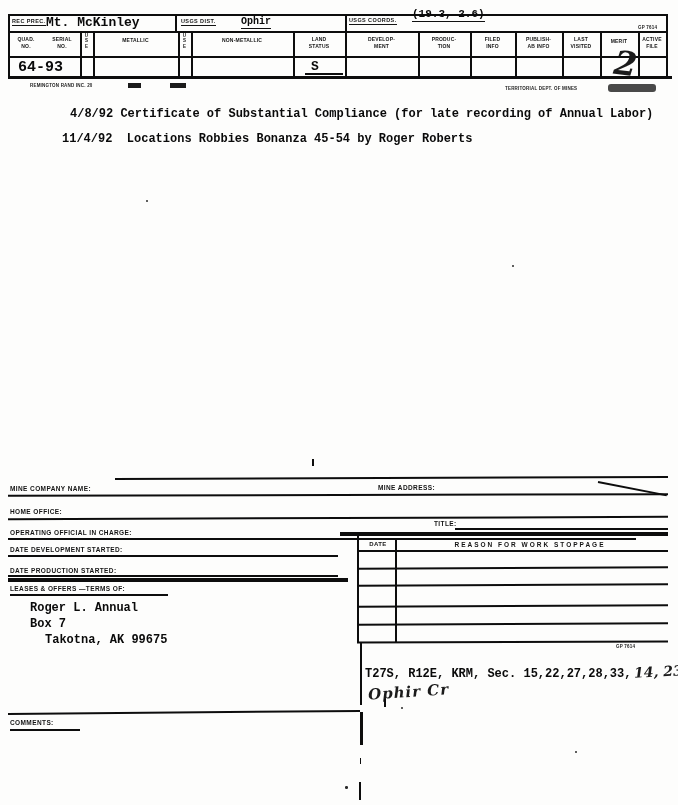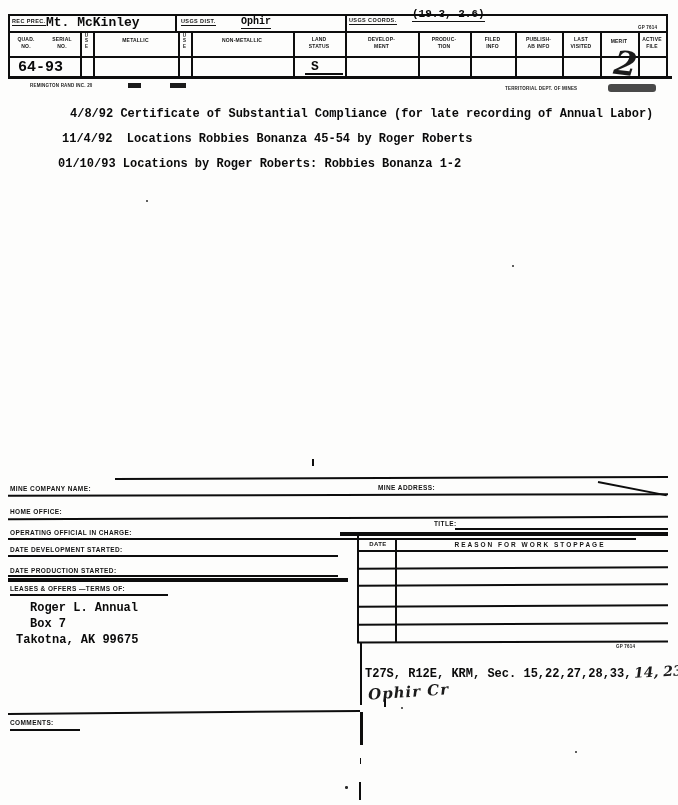--- a/index.html
+++ b/index.html
@@ -91,21 +91,20 @@
   <span class="hand" style="left:614px;top:44px;font-size:33px;transform:rotate(7deg);">2</span>
 
   <span class="tiny" style="left:30px;top:83px;">REMINGTON RAND INC. 20</span>
   <div class="smudge" style="left:128px;top:83px;width:13px;height:5px;"></div>
   <div class="smudge" style="left:170px;top:83px;width:16px;height:5px;"></div>
   <span class="tiny" style="left:505px;top:86px;">TERRITORIAL DEPT. OF MINES</span>
   <div class="smudge" style="left:608px;top:84px;width:48px;height:8px;opacity:.8;border-radius:3px;"></div>
 
   <span class="mono" style="left:70px;top:107px;font-family:Liberation Mono, monospace;">4/8/92 Certificate of Substantial Compliance (for late recording of Annual Labor)</span>
   <span class="mono" style="left:62px;top:132px;">11/4/92  Locations Robbies Bonanza 45-54 by Roger Roberts</span>
-  <span class="mono" style="left:58px;top:157px;">01/10/93 Locations by Roger Roberts: Robbies Bonanza 1-2</span>
 
   <div class="dot" style="left:146px;top:200px;width:2px;height:2px;"></div>
   <div class="dot" style="left:512px;top:265px;width:2px;height:2px;"></div>
   <div class="line" style="left:312px;top:459px;width:1.5px;height:7px;"></div>
 
   <div class="line" style="left:115px;top:477px;width:553px;height:2px;transform:rotate(-.2deg);"></div>
   <div class="line" style="left:598px;top:481px;width:70px;height:2px;transform:rotate(11deg);transform-origin:left;"></div>
 
   <span class="lbl" style="left:10px;top:485px;">MINE COMPANY NAME:</span>
   <span class="lbl" style="left:378px;top:484px;">MINE ADDRESS:</span>
@@ -137,21 +136,21 @@
 
   <span class="lbl" style="left:10px;top:567px;">DATE PRODUCTION STARTED:</span>
   <div class="line" style="left:8px;top:575px;width:330px;height:1.5px;"></div>
   <div class="line" style="left:8px;top:578px;width:340px;height:3.5px;"></div>
 
   <span class="lbl" style="left:10px;top:585px;">LEASES &amp; OFFERS —TERMS OF:</span>
   <div class="line" style="left:10px;top:594px;width:158px;height:1.5px;"></div>
 
   <span class="mono" style="left:30px;top:601px;">Roger L. Annual</span>
   <span class="mono" style="left:30px;top:617px;">Box 7</span>
-  <span class="mono" style="left:16px;top:633px;">Takotna, AK 99675</span>
+  <span class="mono" style="left:45px;top:633px;">Takotna, AK 99675</span>
 
   <span class="mono" style="left:365px;top:667px;">T27S, R12E, KRM, Sec. 15,22,27,28,33,</span>
   <span class="hand" style="left:634px;top:663px;font-size:14px;transform:rotate(-3deg);">14, 23, 2</span>
   <span class="hand" style="left:368px;top:683px;font-size:15px;letter-spacing:1px;transform:rotate(-4deg);">Ophir Cr</span>
 
   <div class="line" style="left:8px;top:713px;width:352px;height:2px;transform:rotate(-.5deg);transform-origin:left;"></div>
   <span class="lbl" style="left:10px;top:719px;">COMMENTS:</span>
   <div class="line" style="left:10px;top:729px;width:70px;height:1.5px;"></div>
 
   <div class="line" style="left:360px;top:643px;width:1.5px;height:62px;"></div>

